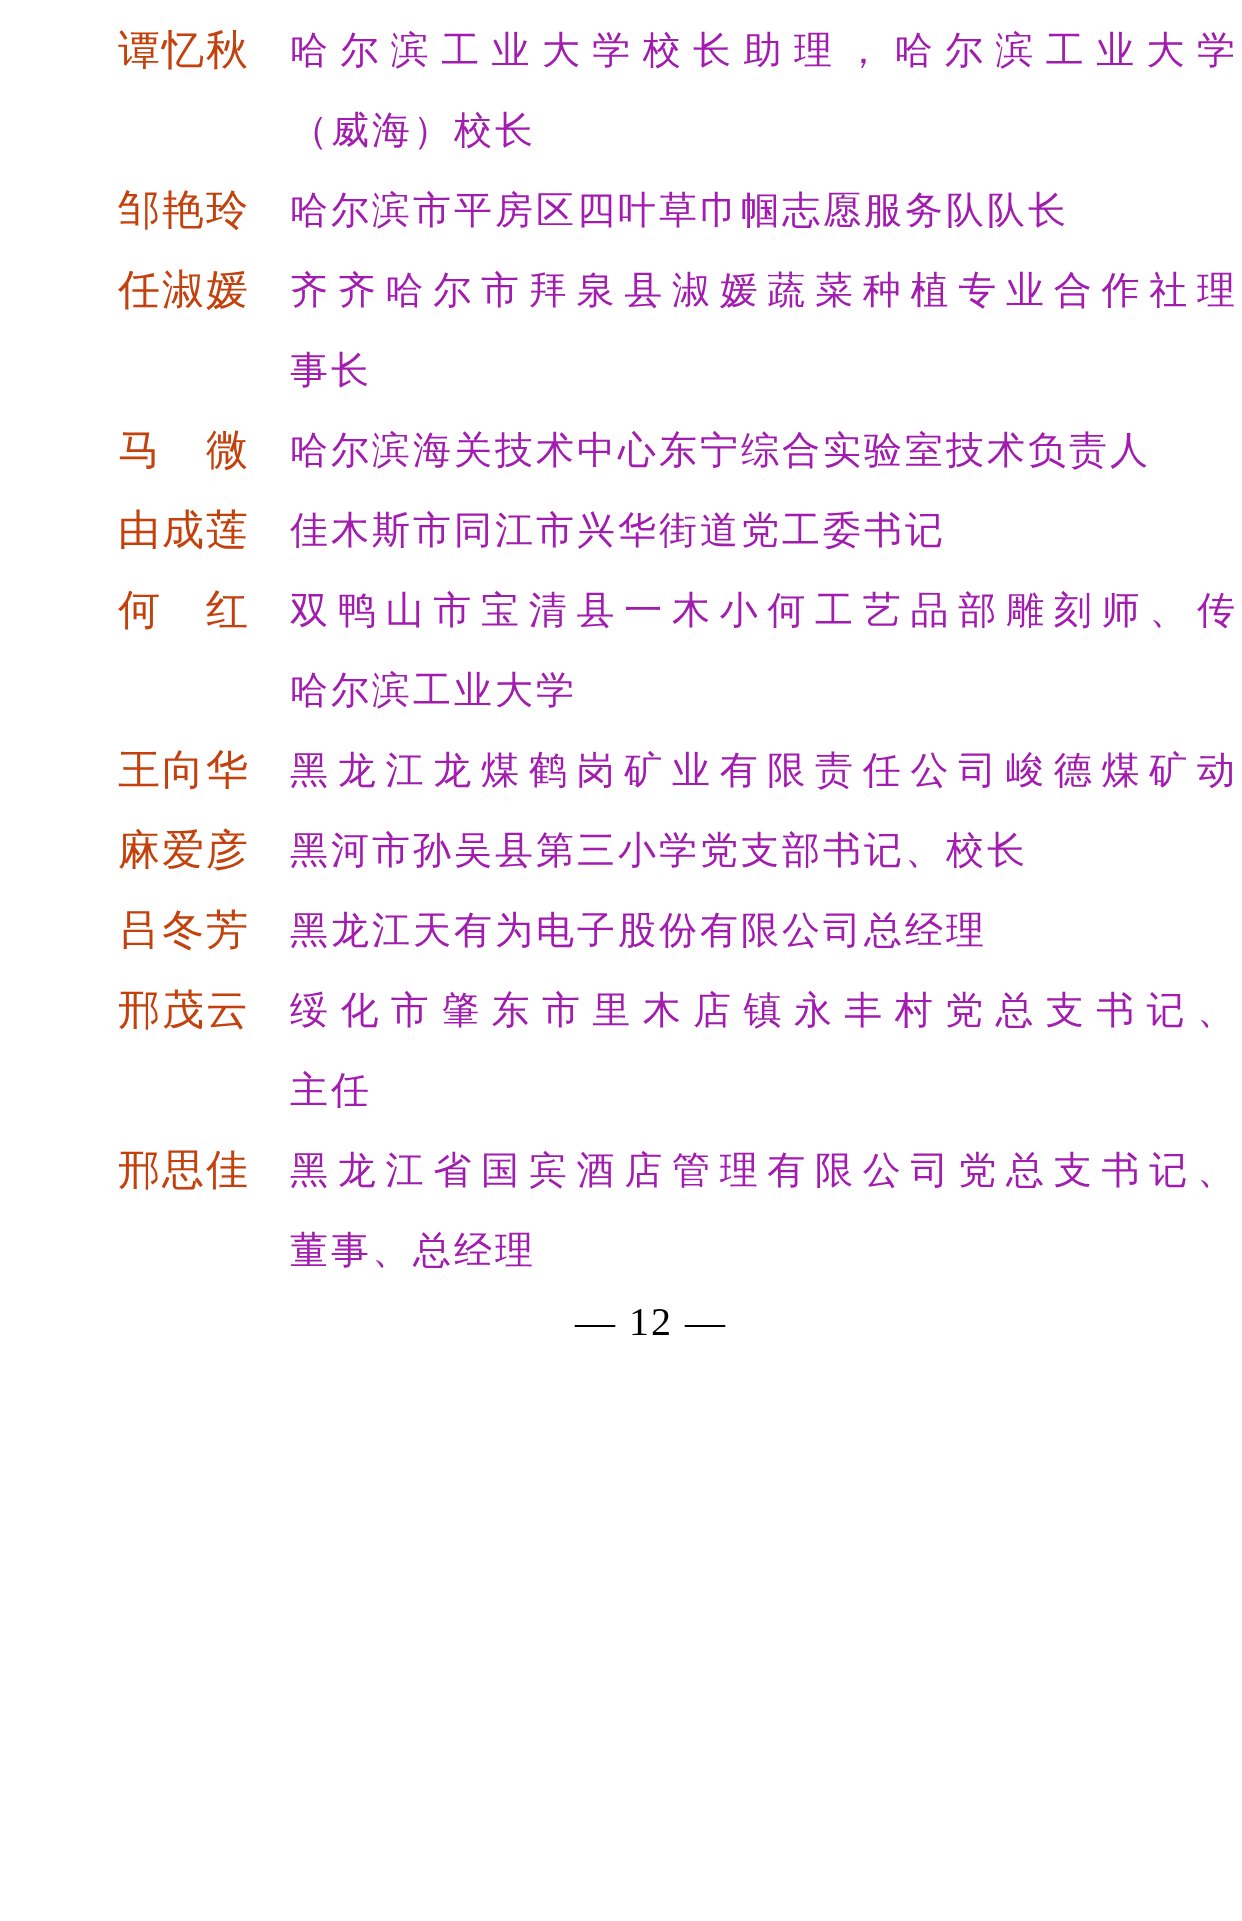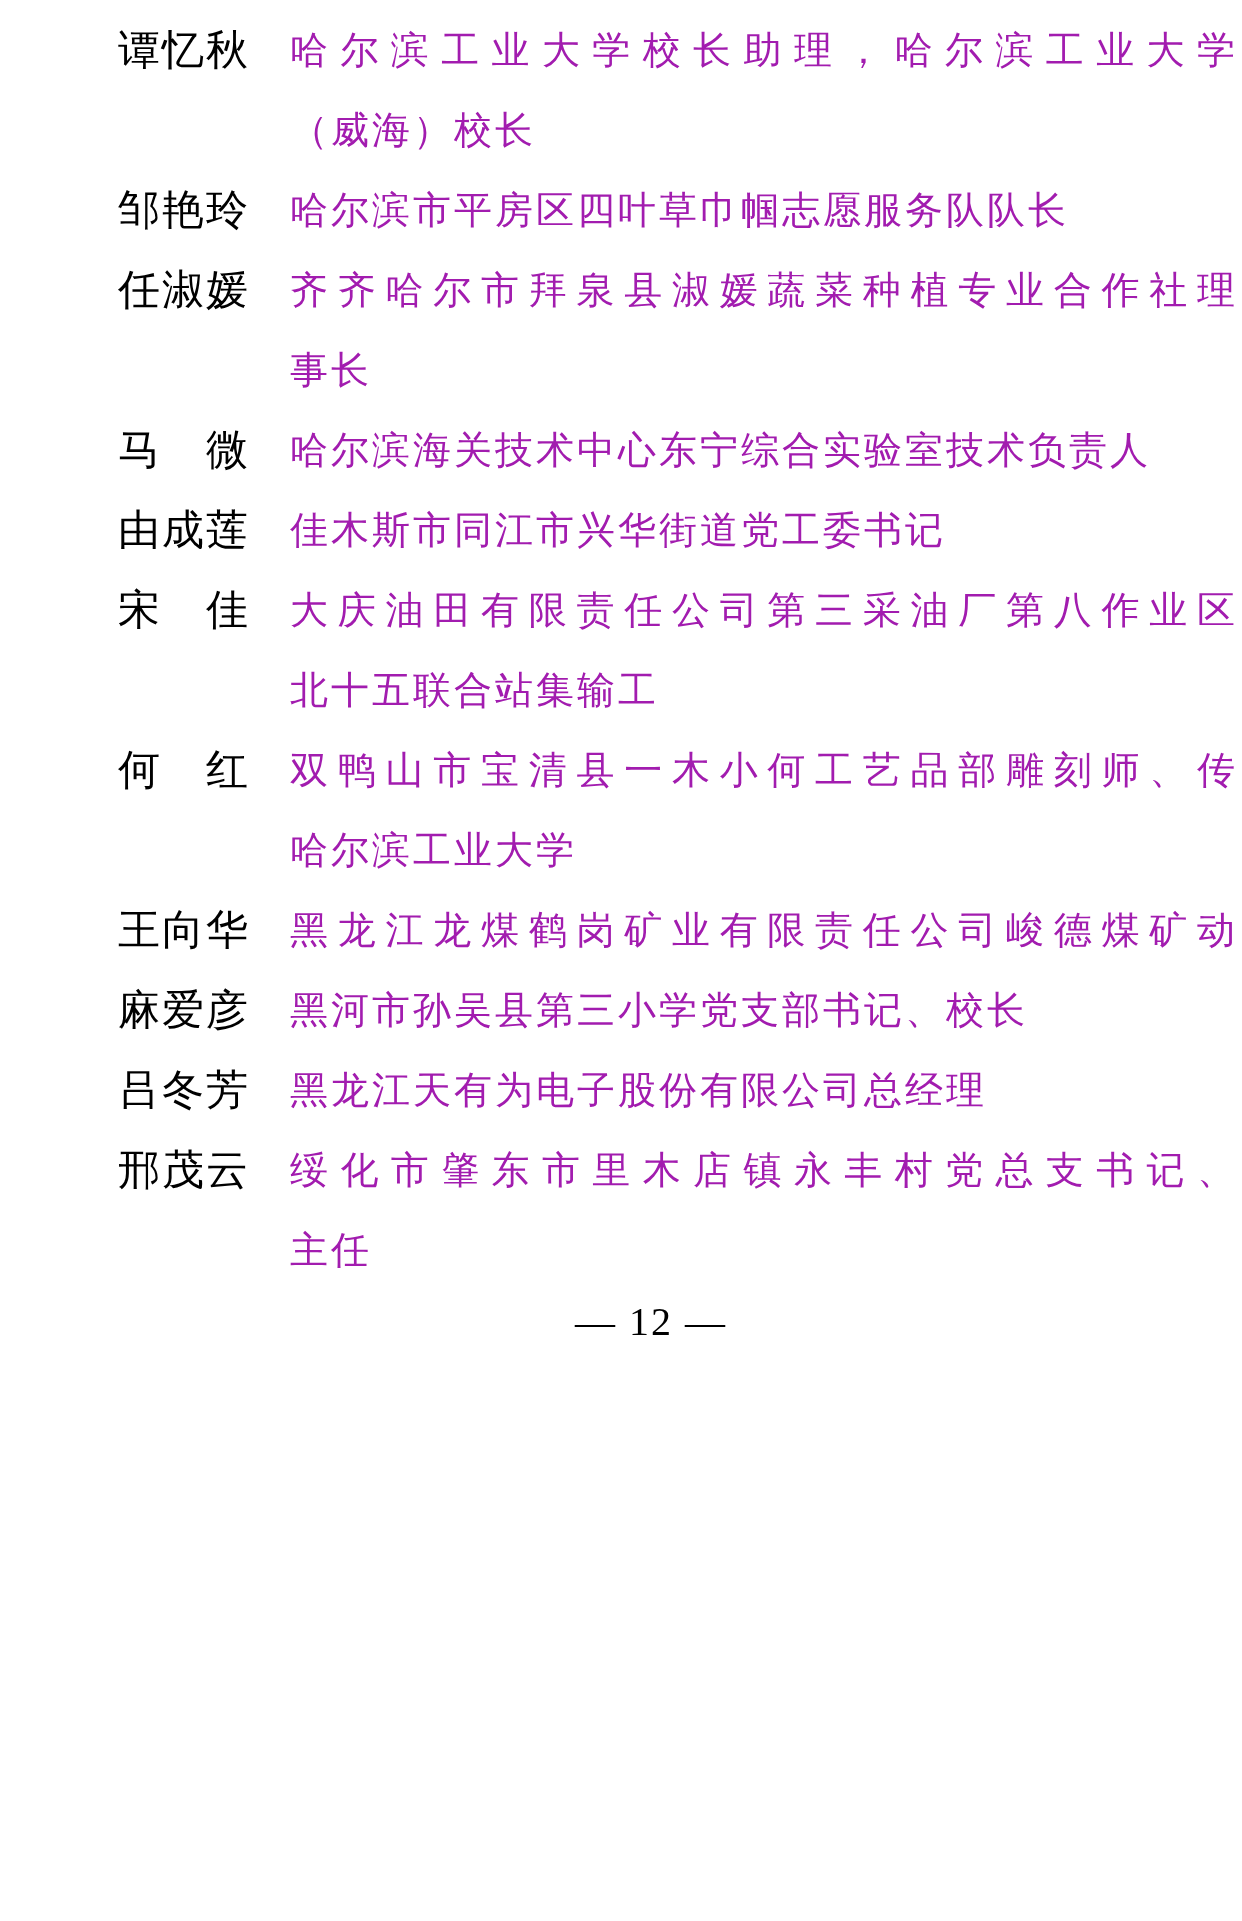--- a/index.html
+++ b/index.html
@@ -37,21 +37,21 @@
   .name {
     width: 130px;
     flex: 0 0 130px;
     font-size: 42px;
     line-height: 80px;
     height: 80px;
     text-align: justify;
     text-align-last: justify;
     text-justify: inter-character;
     white-space: nowrap;
-    color: #000000;
+    color: #c2410c;
     font-family: Liberation Serif, serif;
   }
   .desc {
     margin-left: 42px;
     width: 948px;
     flex: 0 0 948px;
   }
   .line {
     font-size: 38px;
     line-height: 80px;
@@ -113,27 +113,20 @@
       </div>
     </div>
 
     <div class="entry">
       <div class="name">由成莲</div>
       <div class="desc">
         <div class="line">佳木斯市同江市兴华街道党工委书记</div>
       </div>
     </div>
 
-    <div class="entry">
-      <div class="name">宋佳</div>
-      <div class="desc">
-        <div class="line fill">大庆油田有限责任公司第三采油厂第八作业区</div>
-        <div class="line">北十五联合站集输工</div>
-      </div>
-    </div>
 
 
     <div class="entry">
       <div class="name">何红</div>
       <div class="desc">
         <div class="line fill">双鸭山市宝清县一木小何工艺品部雕刻师、传</div>
         <div class="line">哈尔滨工业大学</div>
       </div>
     </div>
 
@@ -159,18 +152,25 @@
     </div>
 
     <div class="entry">
       <div class="name">邢茂云</div>
       <div class="desc">
         <div class="line fill">绥化市肇东市里木店镇永丰村党总支书记、</div>
         <div class="line">主任</div>
       </div>
     </div>
 
+    <div class="entry">
+      <div class="name">邢思佳</div>
+      <div class="desc">
+        <div class="line fill">黑龙江省国宾酒店管理有限公司党总支书记、</div>
+        <div class="line">董事、总经理</div>
+      </div>
+    </div>
 
   </div>
 
   <div class="page-number">— 12 —</div>
 
 </div>
 
 </body></html>

